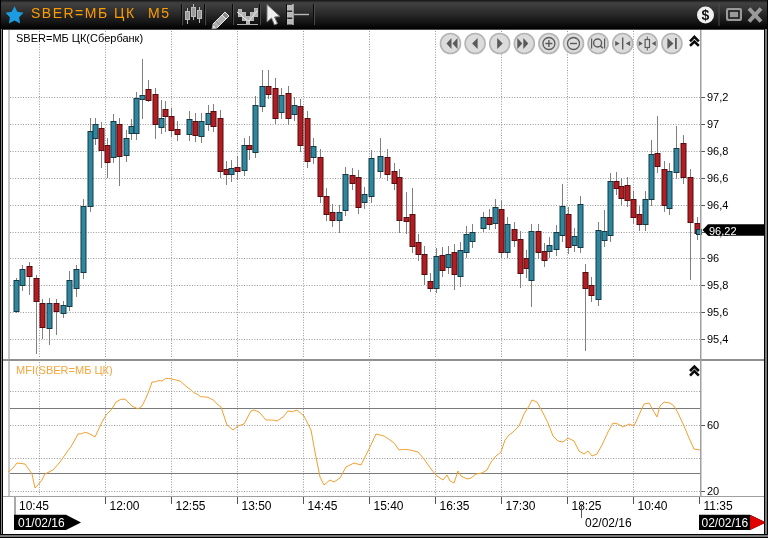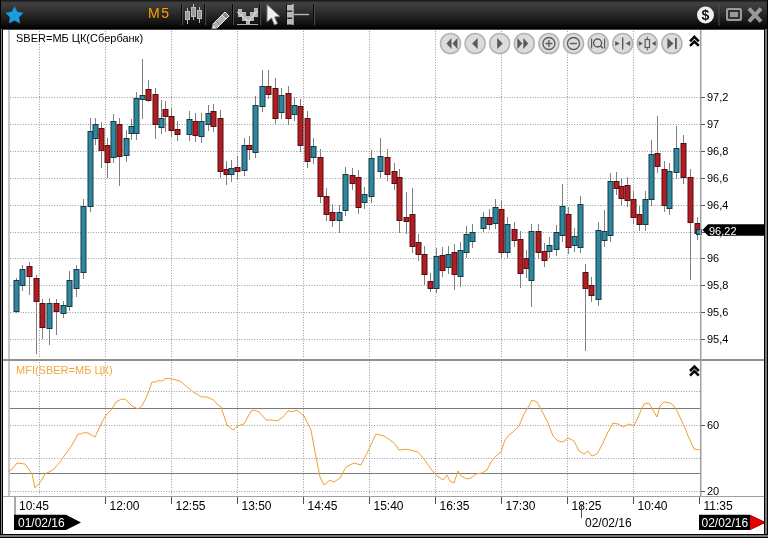--- a/index.html
+++ b/index.html
@@ -1,17 +1,18 @@
 <!DOCTYPE html>
 <html><head><meta charset="utf-8"><style>html,body{margin:0;padding:0;}body{width:768px;height:538px;overflow:hidden;font-family:"Liberation Sans",sans-serif;background:#fff;}#win{position:relative;width:768px;height:538px;background:#fff;}#toolbar{position:absolute;left:0;top:0;width:768px;height:29px;background:linear-gradient(#151515,#414141 10%,#303030 38%,#161616 75%,#040404 96%,#000);}.tbtext{position:absolute;top:5px;color:#ff9c00;font-size:14px;letter-spacing:1.5px;}#borders div{position:absolute;}.gd{stroke:#989898;stroke-width:1;stroke-dasharray:1 1.6;}.tl{font-size:12px;fill:#000;}.pl{font-size:11px;fill:#000;}text{font-family:"Liberation Sans",sans-serif;}</style></head><body>
 <div id="win">
     <div id="toolbar">
       <svg width="30" height="29" style="position:absolute;left:0;top:0">
         <path d="M14.5,6.2 L17.3,11.8 L23.5,12.8 L19.1,17.2 L20.1,23.4 L14.5,20.4 L8.9,23.4 L9.9,17.2 L5.5,12.8 L11.7,11.8 Z" fill="#1c9be0"></path>
       </svg>
+      <div class="tbtext" style="left:31px;">SBER=МБ ЦК</div>
       <div class="tbtext" style="left:148px;">M5</div>
       <div style="position:absolute;left:181px;top:4px;width:1px;height:21px;background:#090909;border-right:1px solid #4a4a4a;"></div>
       <div style="position:absolute;left:204px;top:4px;width:1px;height:21px;background:#090909;border-right:1px solid #4a4a4a;"></div>
       <div style="position:absolute;left:232px;top:4px;width:1px;height:21px;background:#090909;border-right:1px solid #4a4a4a;"></div>
       <div style="position:absolute;left:259px;top:4px;width:1px;height:21px;background:#090909;border-right:1px solid #4a4a4a;"></div>
       <div style="position:absolute;left:286px;top:4px;width:1px;height:21px;background:#090909;border-right:1px solid #4a4a4a;"></div>
       <div style="position:absolute;left:313px;top:4px;width:1px;height:21px;background:#090909;border-right:1px solid #4a4a4a;"></div>
       <svg width="140" height="29" style="position:absolute;left:183px;top:0" fill="none" stroke="#bcbcbc">
         <g stroke-width="1">
           <line x1="4.5" y1="8" x2="4.5" y2="24"></line>

